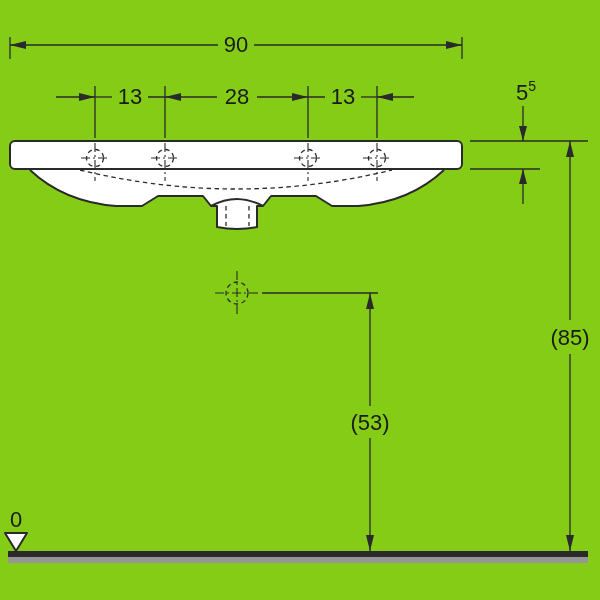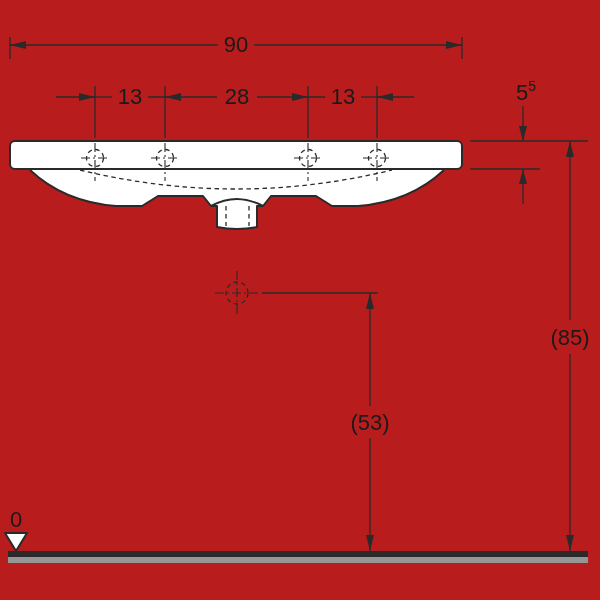--- a/index.html
+++ b/index.html
@@ -6,21 +6,21 @@
     margin: 0;
     padding: 0;
     background: #ffffff;
     width: 600px;
     height: 600px;
   }
   .stage {
     position: relative;
     width: 600px;
     height: 600px;
-    background: #b91c1c;
+    background: #84cc16;
   }
   svg { display: block; }
   .dim-text {
     font-family: "Liberation Sans", sans-serif;
     font-size: 22px;
     fill: #1a1a1a;
     text-anchor: middle;
   }
   .dim-text-sup {
     font-family: "Liberation Sans", sans-serif;

